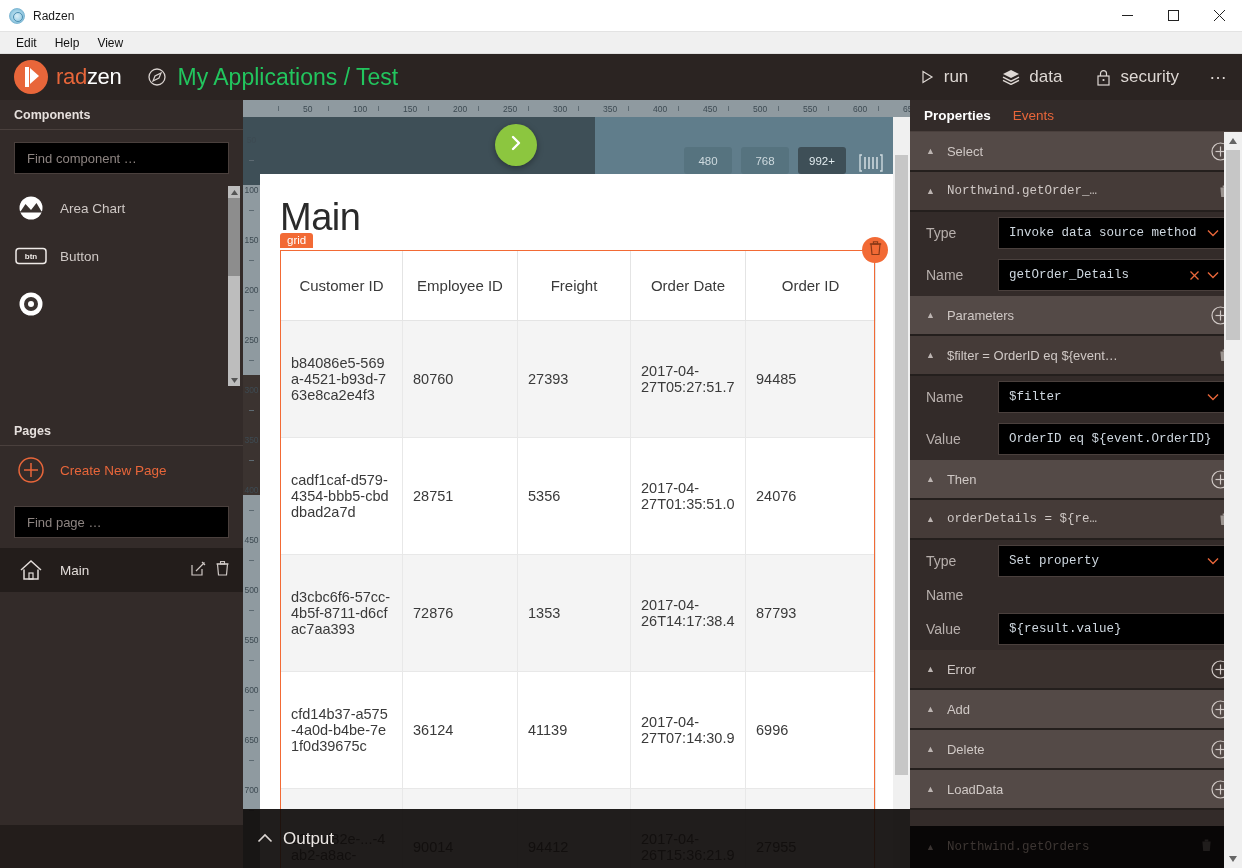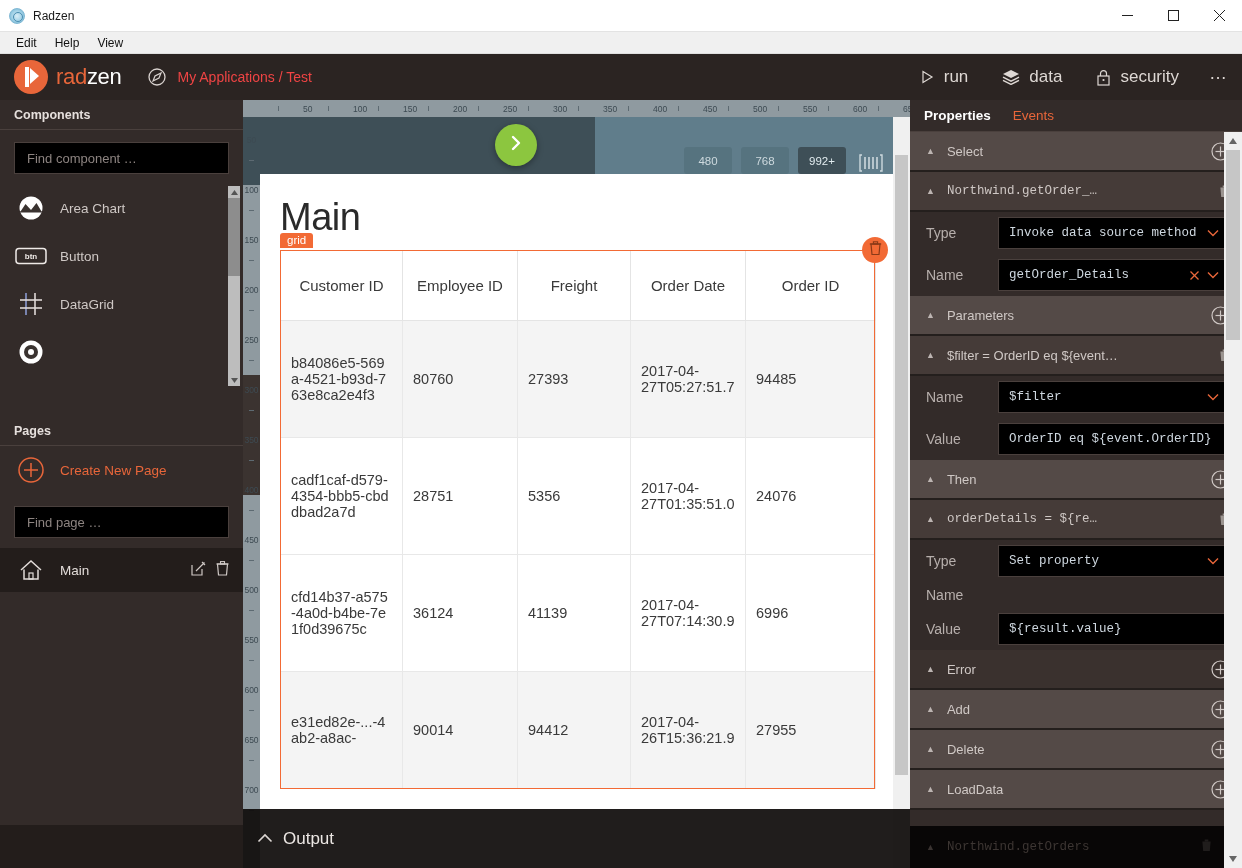--- a/index.html
+++ b/index.html
@@ -54,21 +54,21 @@
   .brand-mark::before {
     content: ""; position: absolute; left: 11px; top: 7px; width: 4px; height: 20px; background: #fff;
   }
   .brand-mark::after {
     content: ""; position: absolute; left: 16px; top: 8px; width: 0; height: 0;
     border-left: 9px solid #fff; border-top: 8px solid transparent; border-bottom: 8px solid transparent;
   }
   .brand-text { font-size: 22px; letter-spacing: -0.3px; }
   .brand-text .a { color: #e8663a; }
   .brand-text .b { color: #ffffff; }
-  .breadcrumb { display: flex; align-items: center; margin-left: 26px; font-size: 14px; color: #ef4444; font-weight: 300; }
+  .breadcrumb { display: flex; align-items: center; margin-left: 26px; font-size: 23px; color: #22c55e; font-weight: 300; }
   .breadcrumb .bc-icon { margin-right: 10px; display: flex; }
   .topnav { margin-left: auto; display: flex; align-items: center; padding-right: 14px; }
   .topnav-item {
     display: flex; align-items: center; font-size: 17px; color: #ded8d4;
     margin-left: 34px; font-weight: 300;
   }
   .topnav-item .ic { margin-right: 9px; display: flex; align-items: center; }
   .topnav-more { margin-left: 30px; color: #ded8d4; font-size: 18px; letter-spacing: 1px; padding-bottom: 8px;}
 
   
@@ -326,31 +326,20 @@
           <span class="comp-label">Area Chart</span>
         </div>
         <div class="comp-item">
           <span class="comp-icon">
             <svg width="32" height="20" viewBox="0 0 32 20">
                 <rect x="1" y="2.5" width="30" height="15" rx="3" fill="none" stroke="#efeae7" stroke-width="1.5"></rect>
                 <text x="16" y="13.2" font-size="8" font-family="Liberation Sans, sans-serif" fill="#efeae7" text-anchor="middle" font-weight="bold">btn</text>
               </svg>
           </span>
           <span class="comp-label">Button</span>
-        </div>
-        <div class="comp-item">
-          <span class="comp-icon">
-            <svg width="26" height="26" viewBox="0 0 26 26">
-                <line x1="8" y1="2" x2="8" y2="24" stroke="#8a9ad0" stroke-width="1.6"></line>
-                <line x1="17" y1="2" x2="17" y2="24" stroke="#e0dad7" stroke-width="1.6"></line>
-                <line x1="2" y1="9" x2="24" y2="9" stroke="#e0dad7" stroke-width="1.6"></line>
-                <line x1="2" y1="17" x2="24" y2="17" stroke="#e0dad7" stroke-width="1.6"></line>
-              </svg>
-          </span>
-          <span class="comp-label">DataGrid</span>
         </div>
         <div class="comp-item">
           <span class="comp-icon">
             <svg width="26" height="26" viewBox="0 0 26 26">
                 <circle cx="13" cy="13" r="11.5" fill="#fff"></circle>
                 <circle cx="13" cy="13" r="7" fill="#3a3330"></circle>
                 <circle cx="13" cy="13" r="3" fill="#fff"></circle>
               </svg>
           </span>
 
@@ -546,20 +535,27 @@
                   <td class="date">2017-04-27T05:27:51.7</td>
                   <td class="num">94485</td>
                 </tr>
                 <tr>
                   <td>cadf1caf-d579-4354-bbb5-cbddbad2a7d</td>
                   <td class="num">28751</td>
                   <td class="num">5356</td>
                   <td class="date">2017-04-27T01:35:51.0</td>
                   <td class="num">24076</td>
                 </tr>
+                <tr class="alt">
+                  <td>d3cbc6f6-57cc-4b5f-8711-d6cfac7aa393</td>
+                  <td class="num">72876</td>
+                  <td class="num">1353</td>
+                  <td class="date">2017-04-26T14:17:38.4</td>
+                  <td class="num">87793</td>
+                </tr>
                 <tr>
                   <td>cfd14b37-a575-4a0d-b4be-7e1f0d39675c</td>
                   <td class="num">36124</td>
                   <td class="num">41139</td>
                   <td class="date">2017-04-27T07:14:30.9</td>
                   <td class="num">6996</td>
                 </tr>
                 <tr class="alt">
                   <td>e31ed82e-...-4ab2-a8ac-</td>
                   <td class="num">90014</td>

